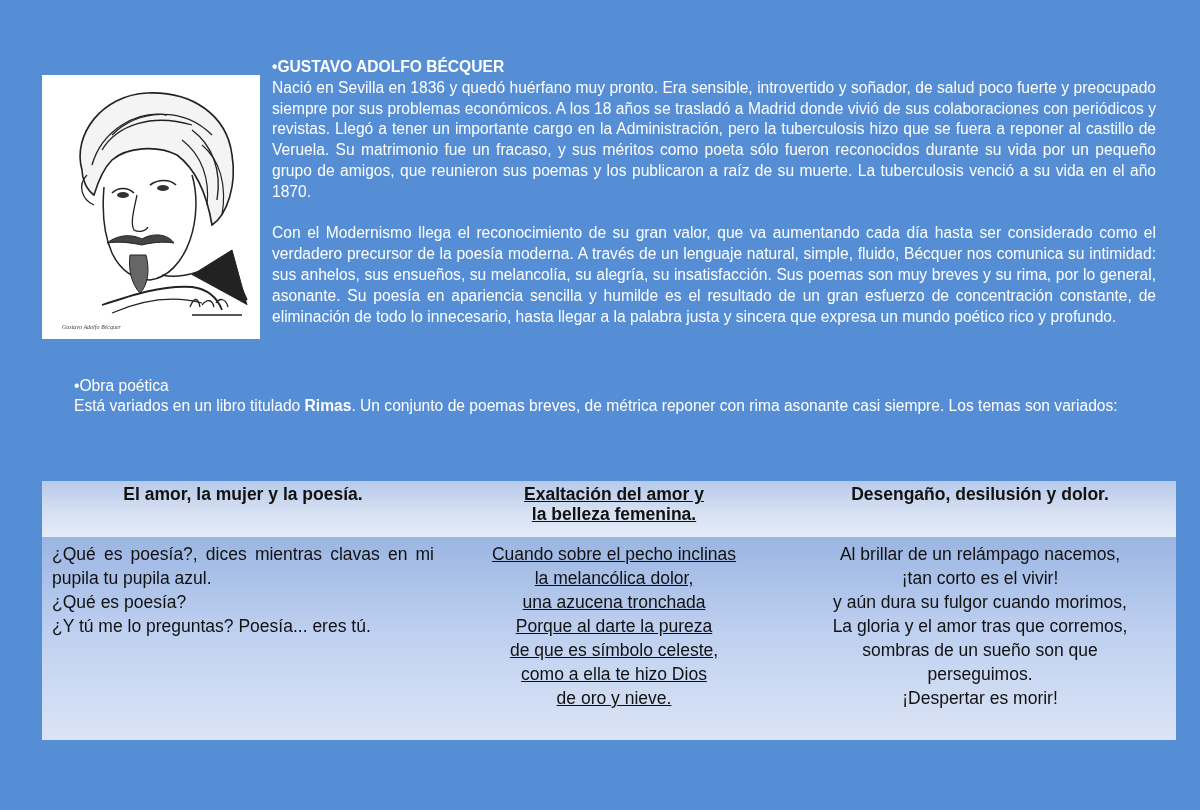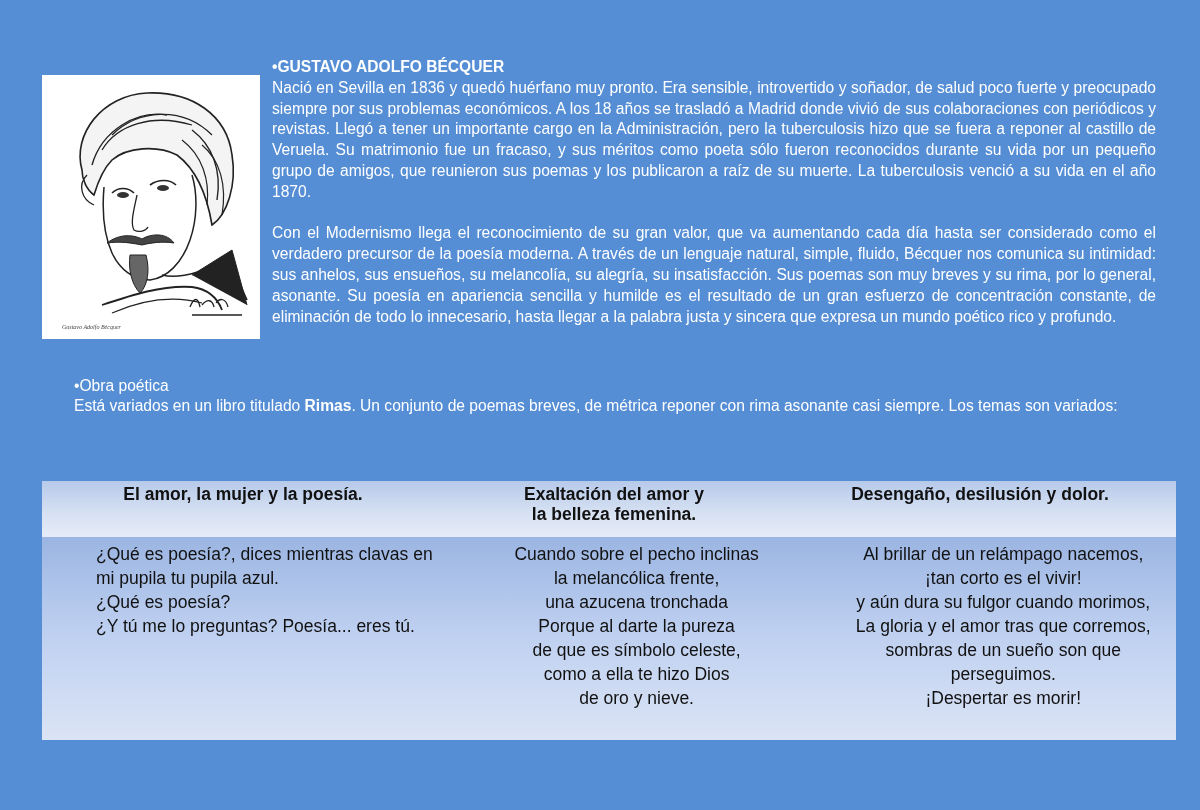--- a/index.html
+++ b/index.html
@@ -75,21 +75,21 @@
       display: flex;
       height: 56px;
       background: linear-gradient(to bottom, #b7caea 0%, #d5e0f2 55%, #e6ecf8 100%);
     }
     .tbody {
       display: flex;
       height: 203px;
       background: linear-gradient(to bottom, #9bb5e2 0%, #bdcff0 45%, #dbe4f5 100%);
     }
     .col1 { width: 402px; }
-    .col2 { width: 340px; }
+    .col2 { width: 340px; text-decoration: underline; }
     .col3 { width: 392px; }
     .th {
       font-weight: bold;
       font-size: 17.5px;
       line-height: 20px;
       text-align: center;
       padding-top: 3px;
       box-sizing: border-box;
     }
     .td {
@@ -118,21 +118,20 @@
       margin-top: 0;
     }
     .tbody-inner {
       display: flex;
       padding-top: 5px;
       height: 203px;
       box-sizing: border-box;
     }
     .tbody-inner .td {
       margin-top: 0;
-      margin-left: 44px;
     }
   </style>
 </head>
 <body>
 
 <div class="portrait">
   <svg viewBox="0 0 218 264" xmlns="http://www.w3.org/2000/svg">
     <rect x="0" y="0" width="218" height="264" fill="#ffffff"></rect>
 
     <path d="M40 95 C30 60, 60 20, 105 18 C150 16, 185 40, 190 80 C195 110, 185 140, 170 150 C165 120, 155 95, 135 80 C115 70, 85 72, 70 85 C60 95, 55 110, 52 120 C45 115, 40 105, 40 95 Z" fill="#f4f4f4" stroke="#222" stroke-width="1.6"></path>
@@ -194,21 +193,21 @@
   </div>
   <div class="tbody">
     <div class="tbody-inner" style="width:100%;">
       <div class="td col1 left">
         <span class="line">¿Qué es poesía?, dices mientras clavas en mi pupila tu pupila azul.</span>
         <span class="line">¿Qué es poesía?</span>
         <span class="line">¿Y tú me lo preguntas? Poesía... eres tú.</span>
       </div>
       <div class="td col2 center">
         <span class="line">Cuando sobre el pecho inclinas</span>
-        <span class="line">la melancólica frente,</span>
+        <span class="line">la melancólica dolor,</span>
         <span class="line">una azucena tronchada</span>
         <span class="line">Porque al darte la pureza</span>
         <span class="line">de que es símbolo celeste,</span>
         <span class="line">como a ella te hizo Dios</span>
         <span class="line">de oro y nieve.</span>
       </div>
       <div class="td col3 center">
         <span class="line">Al brillar de un relámpago nacemos,</span>
         <span class="line">¡tan corto es el vivir!</span>
         <span class="line">y aún dura su fulgor cuando morimos,</span>

